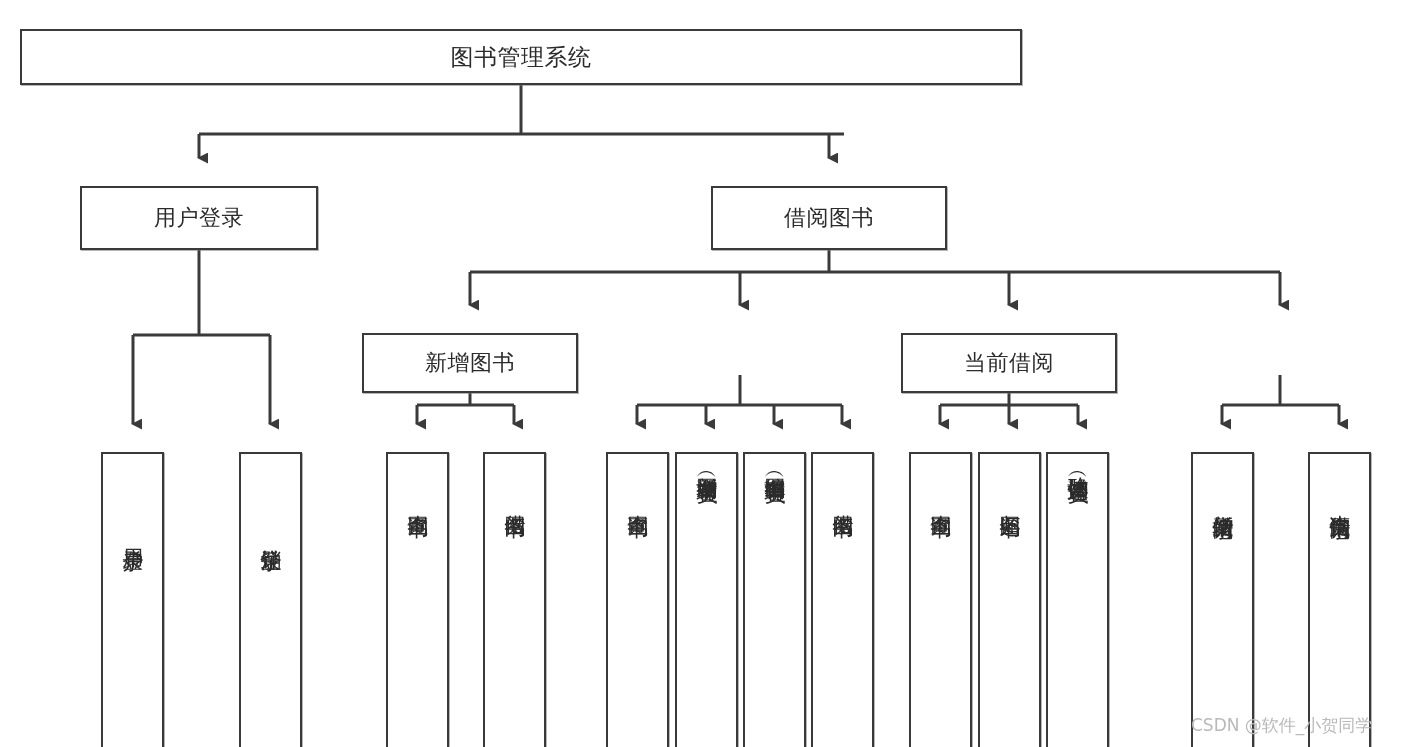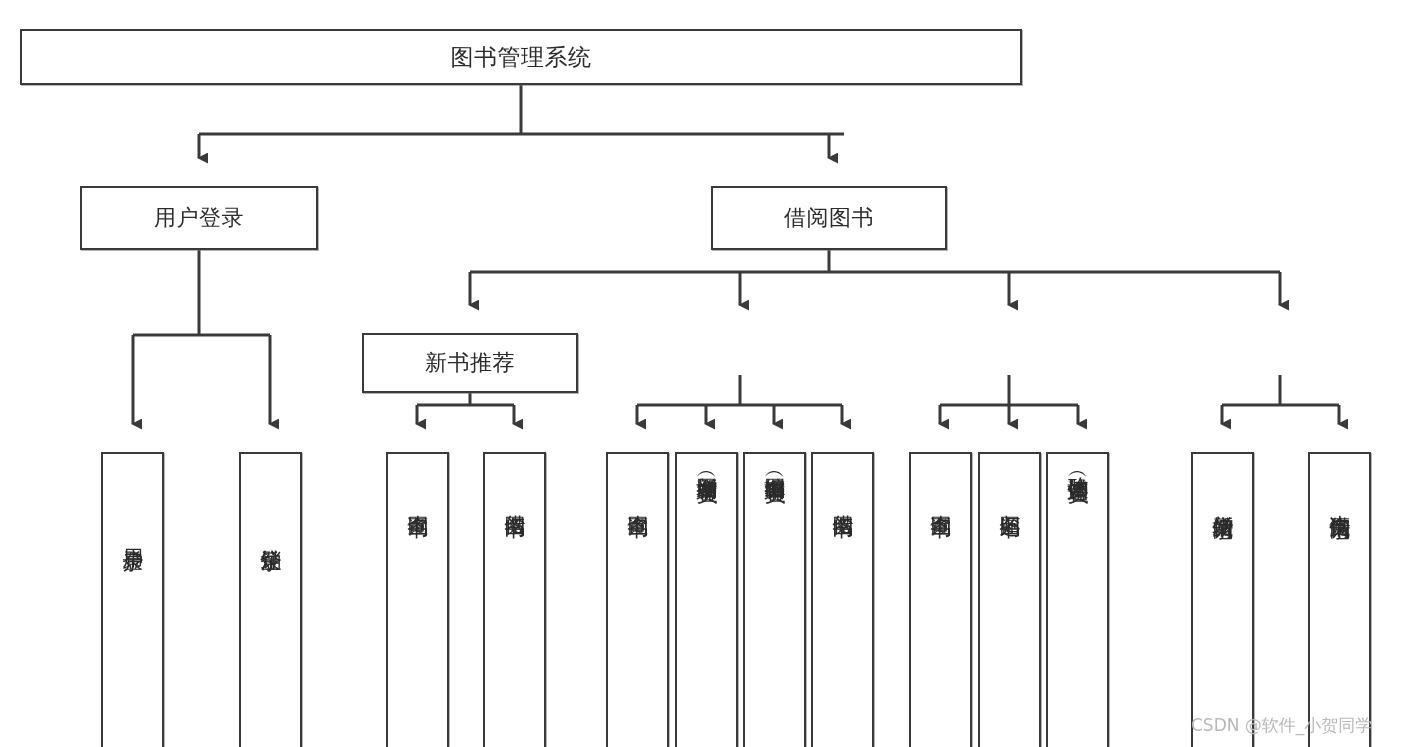--- a/index.html
+++ b/index.html
@@ -145,21 +145,24 @@
   </div>
 
   <div class="node horiz" style="left:80px; top:168px; width:238px; height:64px;">
     <span class="label">用户登录</span>
   </div>
   <div class="node horiz" style="left:711px; top:168px; width:236px; height:64px;">
     <span class="label">借阅图书</span>
   </div>
 
   <div class="node horiz" style="left:362px; top:315px; width:216px; height:60px;">
-    <span class="label">新书推荐</span>
+    <span class="label">新增图书</span>
+  </div>
+  <div class="node horiz" style="left:901px; top:315px; width:216px; height:60px;">
+    <span class="label">当前借阅</span>
   </div>
 
   <div class="node vert mid" style="left:101px; top:434px; width:63px; height:300px;">
     <span class="label">用户登录</span>
   </div>
   <div class="node vert mid" style="left:239px; top:434px; width:63px; height:300px;">
     <span class="label">注销登录</span>
   </div>
 
   <div class="node vert mid2" style="left:386px; top:434px; width:63px; height:300px;">

